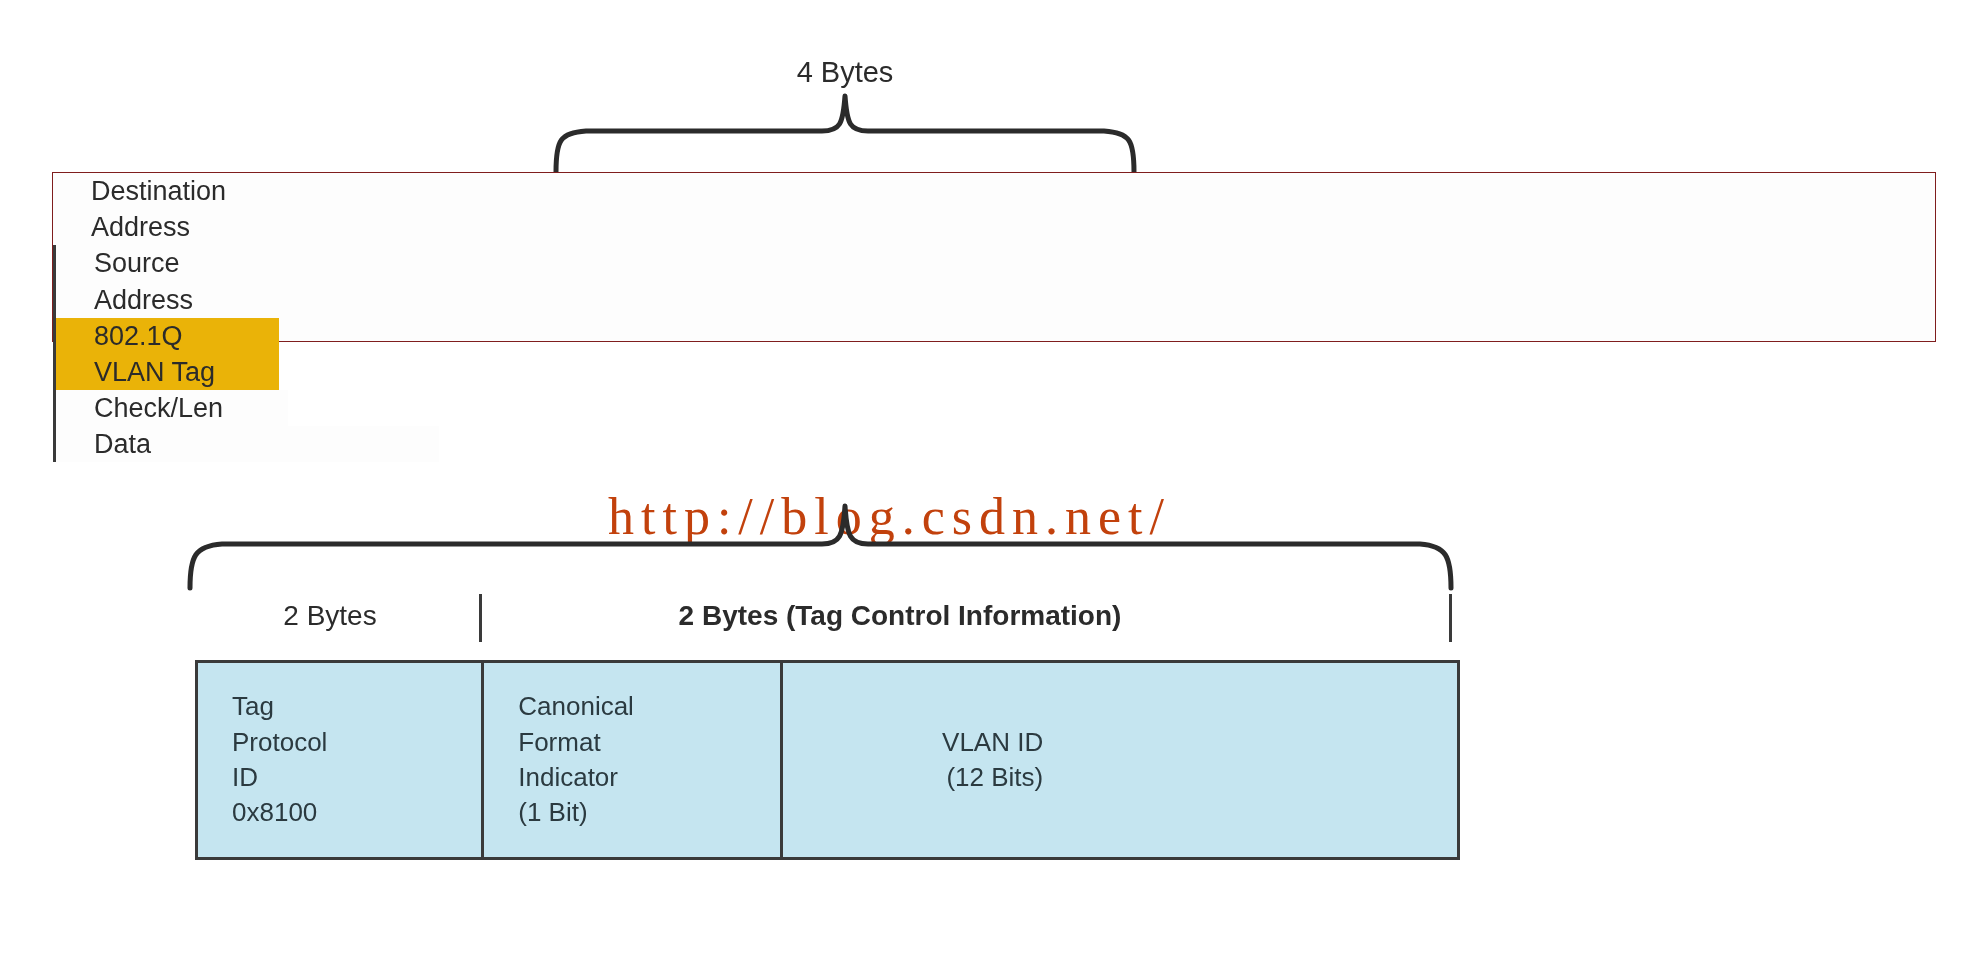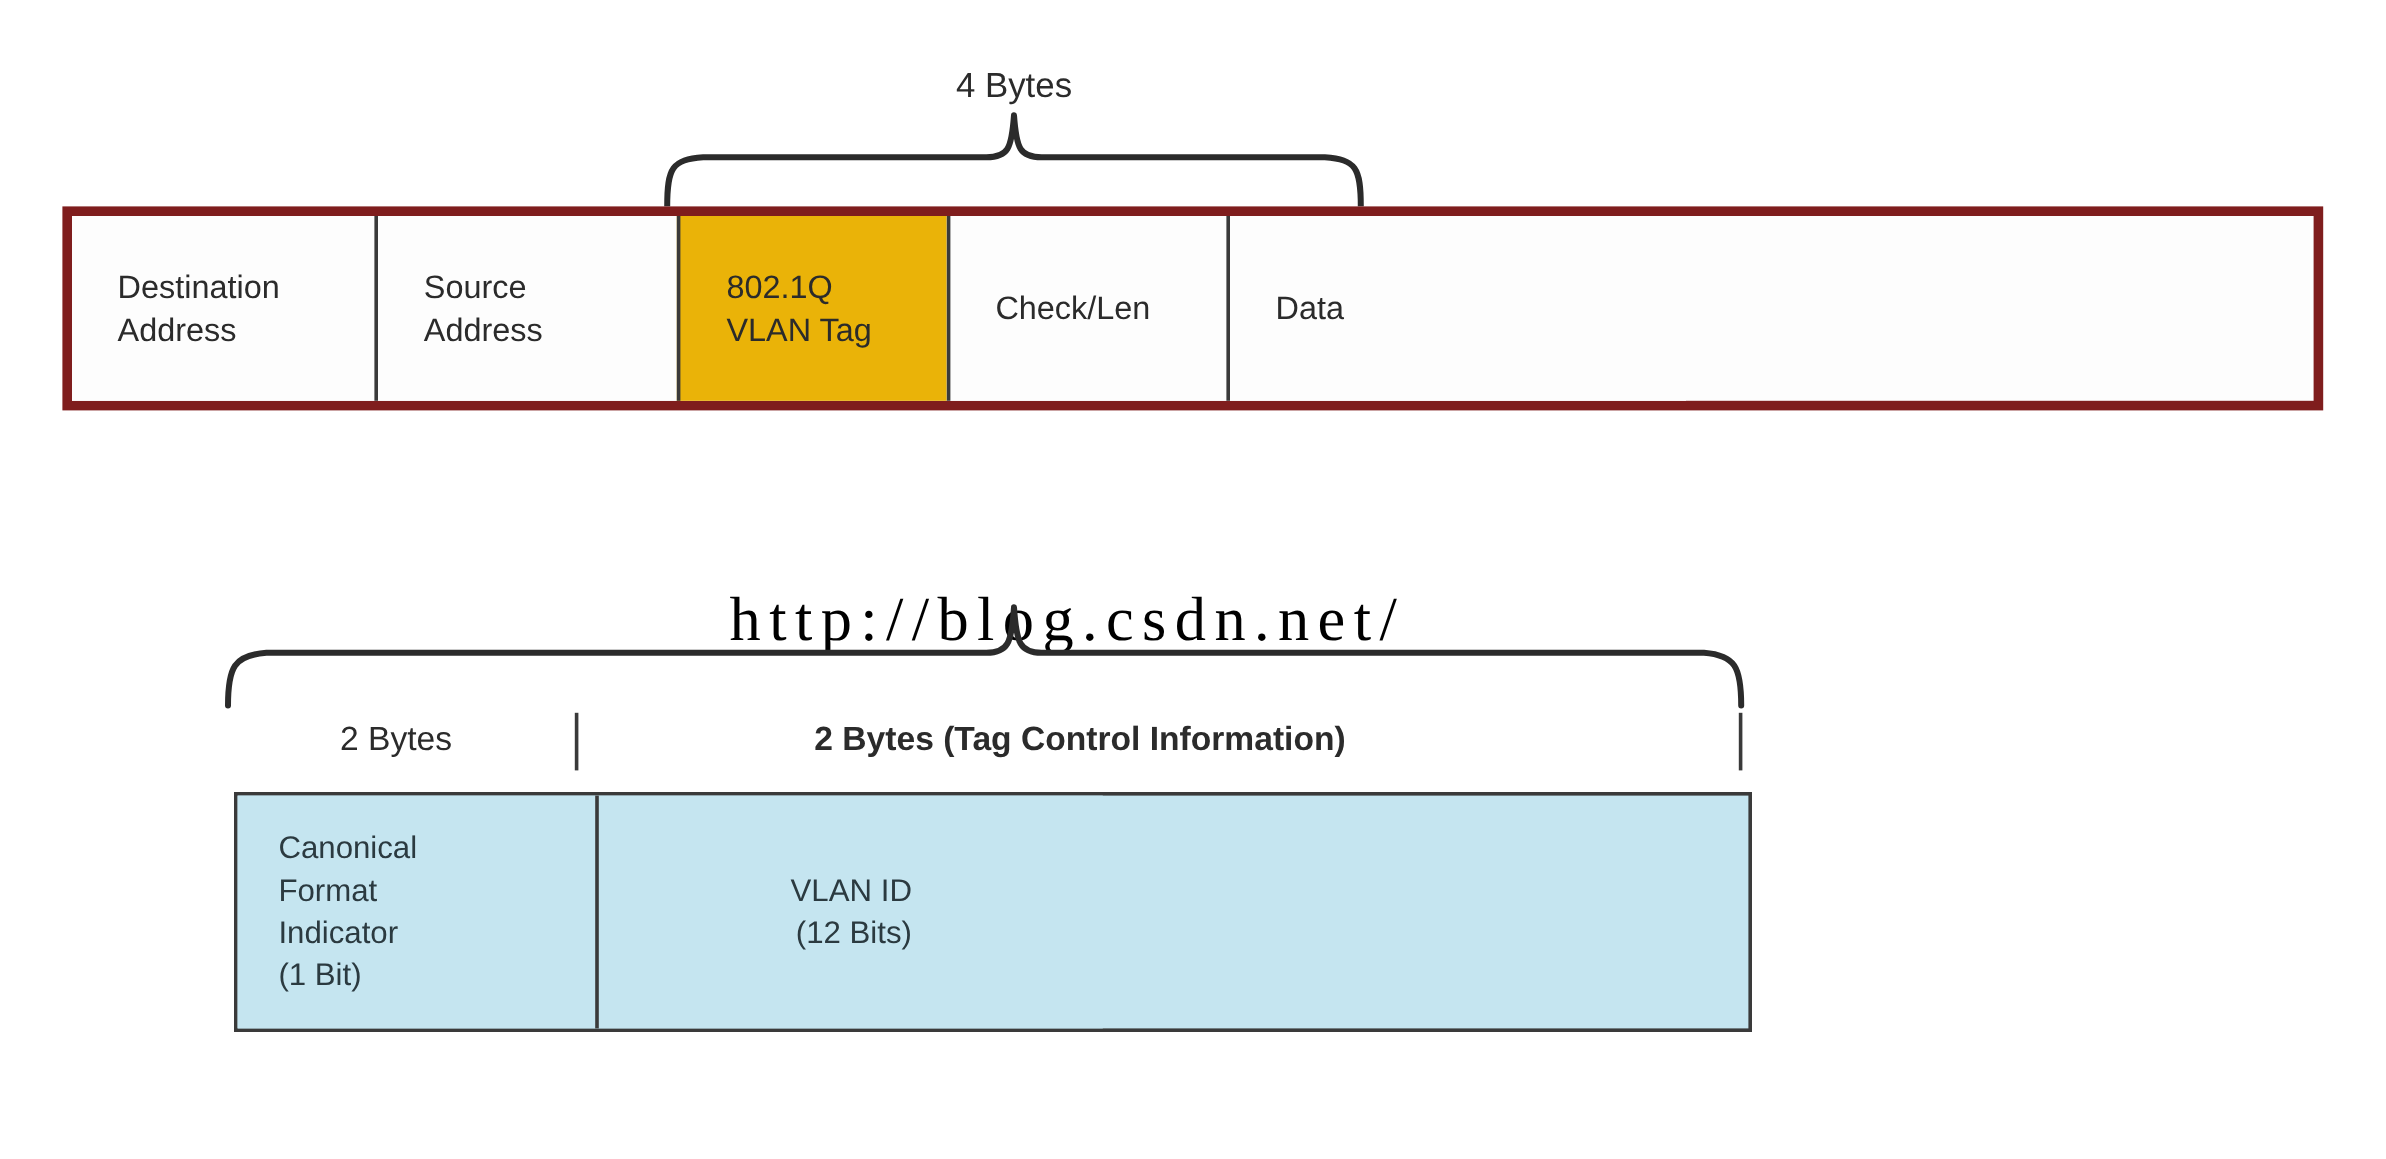--- a/index.html
+++ b/index.html
@@ -10,24 +10,25 @@
   }
   #stage{position:absolute;inset:0;}
 
   
   .lbl{position:absolute;white-space:pre;line-height:1.32;}
   .lbl.c{text-align:center;}
 
   
   #frame{
     position:absolute;left:52px;top:172px;width:1884px;height:170px;
-    border:8px solid #7f1d1d;
+    border:1px solid #7f1d1d;
     box-sizing:border-box;
     display:flex;
     background:#fdfdfd;
+    flex-direction:column;
   }
   .cell{
     position:relative;
     box-sizing:border-box;
     display:flex;align-items:center;
     padding-left:38px;
     background:#fdfdfd;
   }
   .cell + .cell{border-left:3px solid #3a3a3a;}
   .cell.hl{background:#eab308;}
@@ -60,21 +61,21 @@
   
   #lbl-4bytes{left:845px;top:30px;transform:translateX(-50%);font-size:29px;margin-top:23px;}
   #lbl-2bytes-a{left:330px;top:598px;transform:translateX(-50%);font-size:28px;}
   #lbl-2bytes-b{left:900px;top:598px;transform:translateX(-50%);font-size:28px;font-weight:bold;}
 
   
   #watermark{
     position:absolute;left:608px;top:487px;
     font-family:"Liberation Serif", serif;
     font-size:52px;letter-spacing:7px;
-    color:#000000;
+    color:#c2410c;
     white-space:pre;
     user-select:none;
   }
   .tickline{position:absolute;background:#3a3a3a;width:3px;}
 </style>
 </head>
 <body>
 
 <div id="stage">
 
@@ -126,20 +127,26 @@
     </div>
   </div>
 
   <div class="lbl c" id="lbl-2bytes-a">2 Bytes</div>
   <div class="lbl c" id="lbl-2bytes-b">2 Bytes (Tag Control Information)</div>
 
   <div class="tickline" style="left:479px;top:594px;height:48px;"></div>
   <div class="tickline" style="left:1449px;top:594px;height:48px;"></div>
 
   <div id="tagbox">
+    <div class="tcell left-pad" style="width:22.5%">
+      <div class="txt">Tag
+Protocol
+ID
+0x8100</div>
+    </div>
     <div class="tcell left-pad" style="width:23.7%">
       <div class="txt">Canonical
 Format
 Indicator
 (1 Bit)</div>
     </div>
     <div class="tcell ctr" style="width:33.6%">
       <div class="txt">VLAN ID
 (12 Bits)</div>
     </div>

